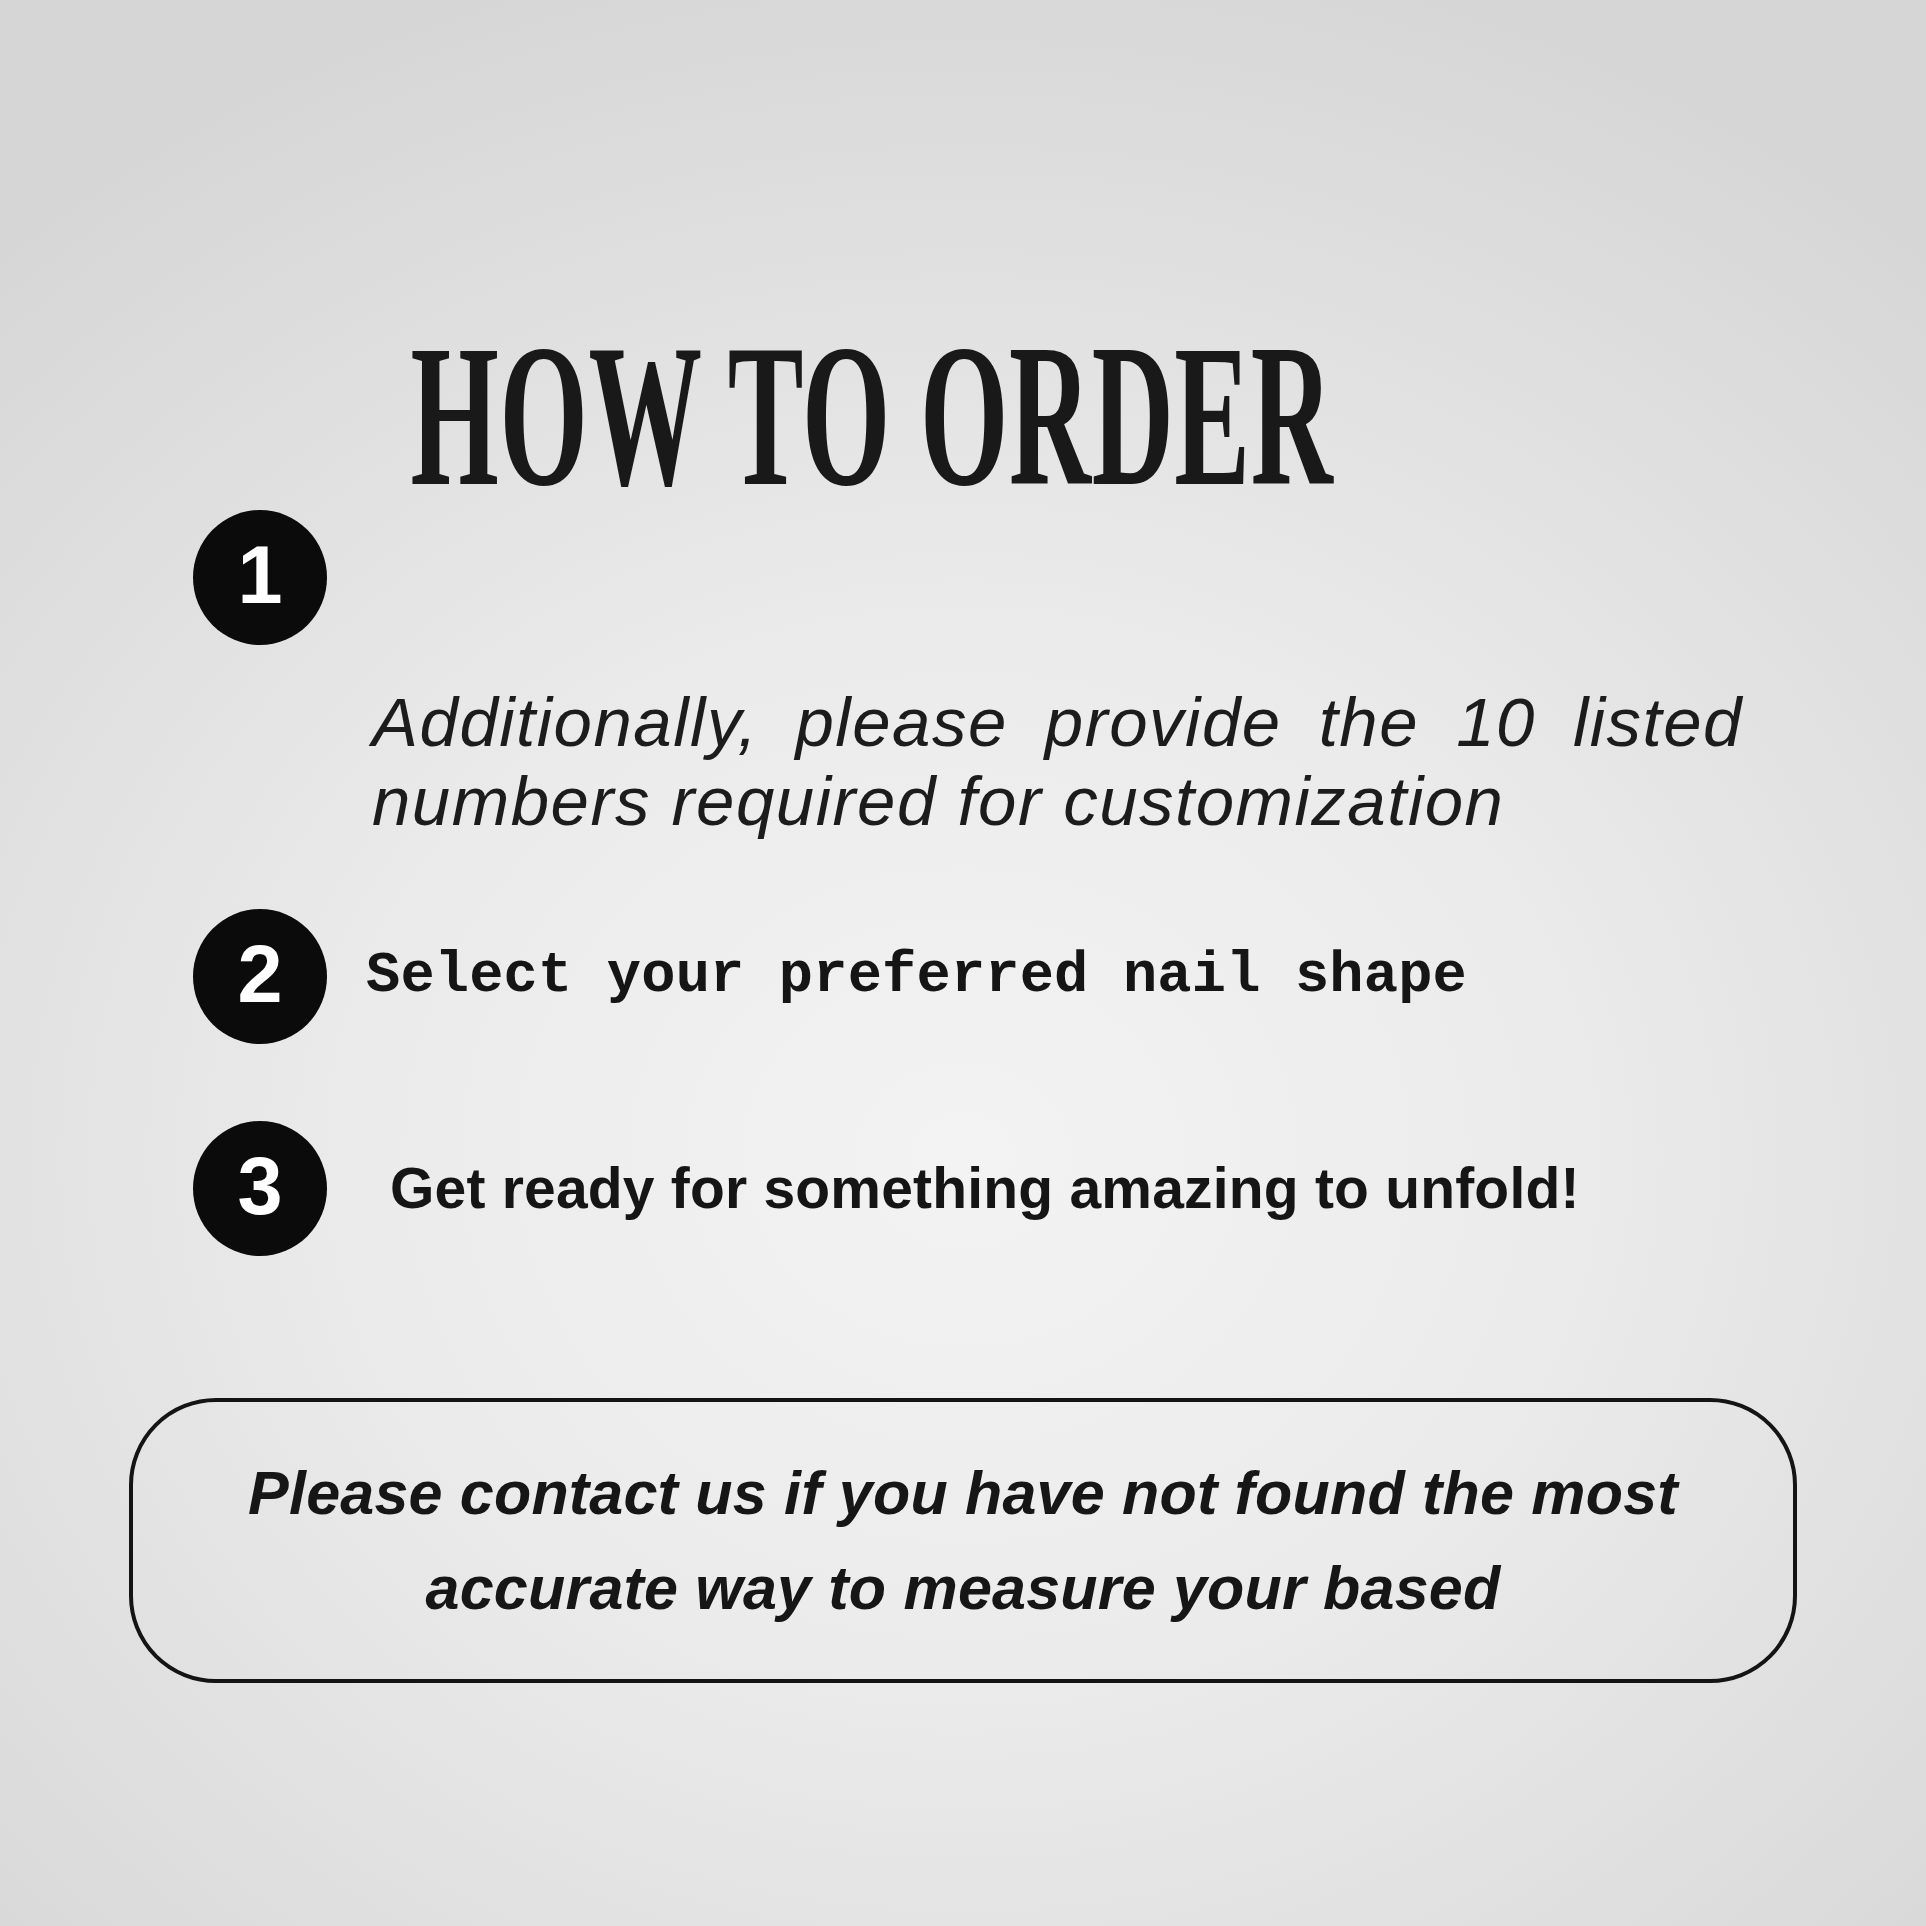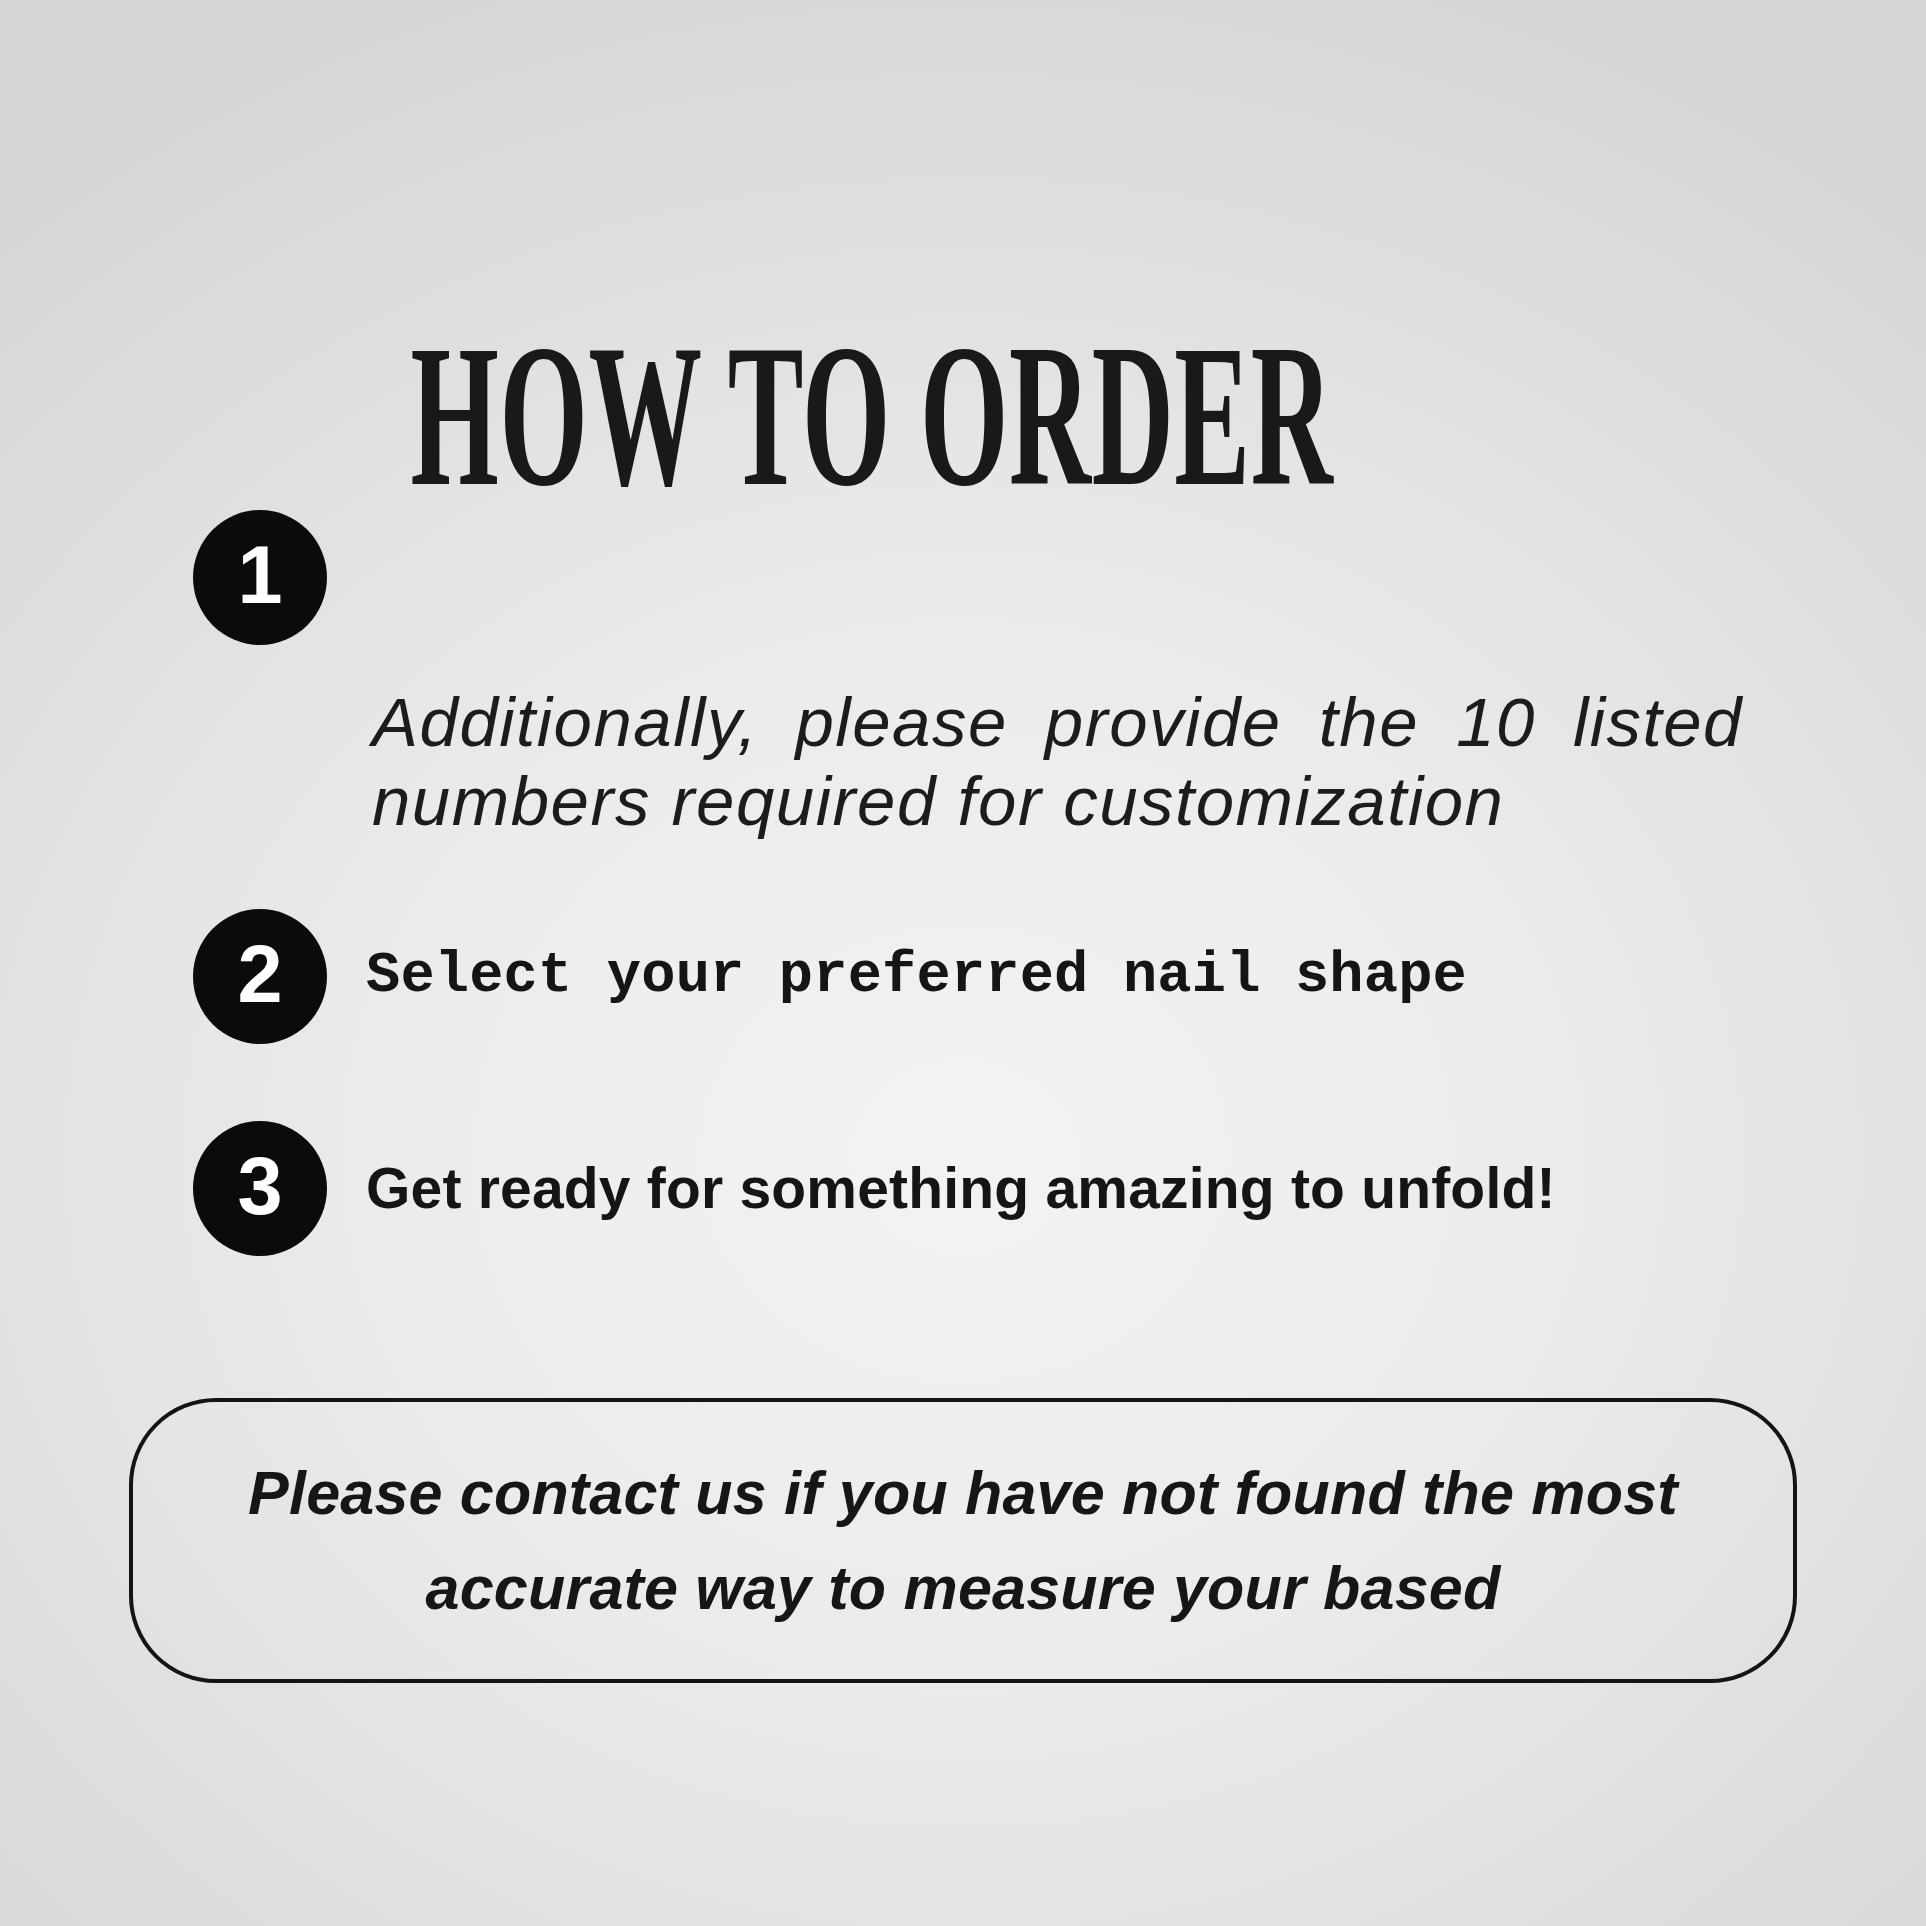--- a/index.html
+++ b/index.html
@@ -69,21 +69,21 @@
     position: absolute;
     left: 366px;
     width: 1371px;
     font-weight: 700;
     font-size: 57px;
     line-height: 75px;
     letter-spacing: 0.2px;
   }
   .step1-text { top: 501px; }
   .step2-text { top: 939px; font-family: Liberation Mono, monospace; }
-  .step3-text { top: 1151px; }
+  .step3-text { top: 1151px; margin-left: 24px; }
 
   .jline {
     text-align: justify;
     text-align-last: justify;
   }
 
   
   .note {
     position: absolute;
     left: 366px;

